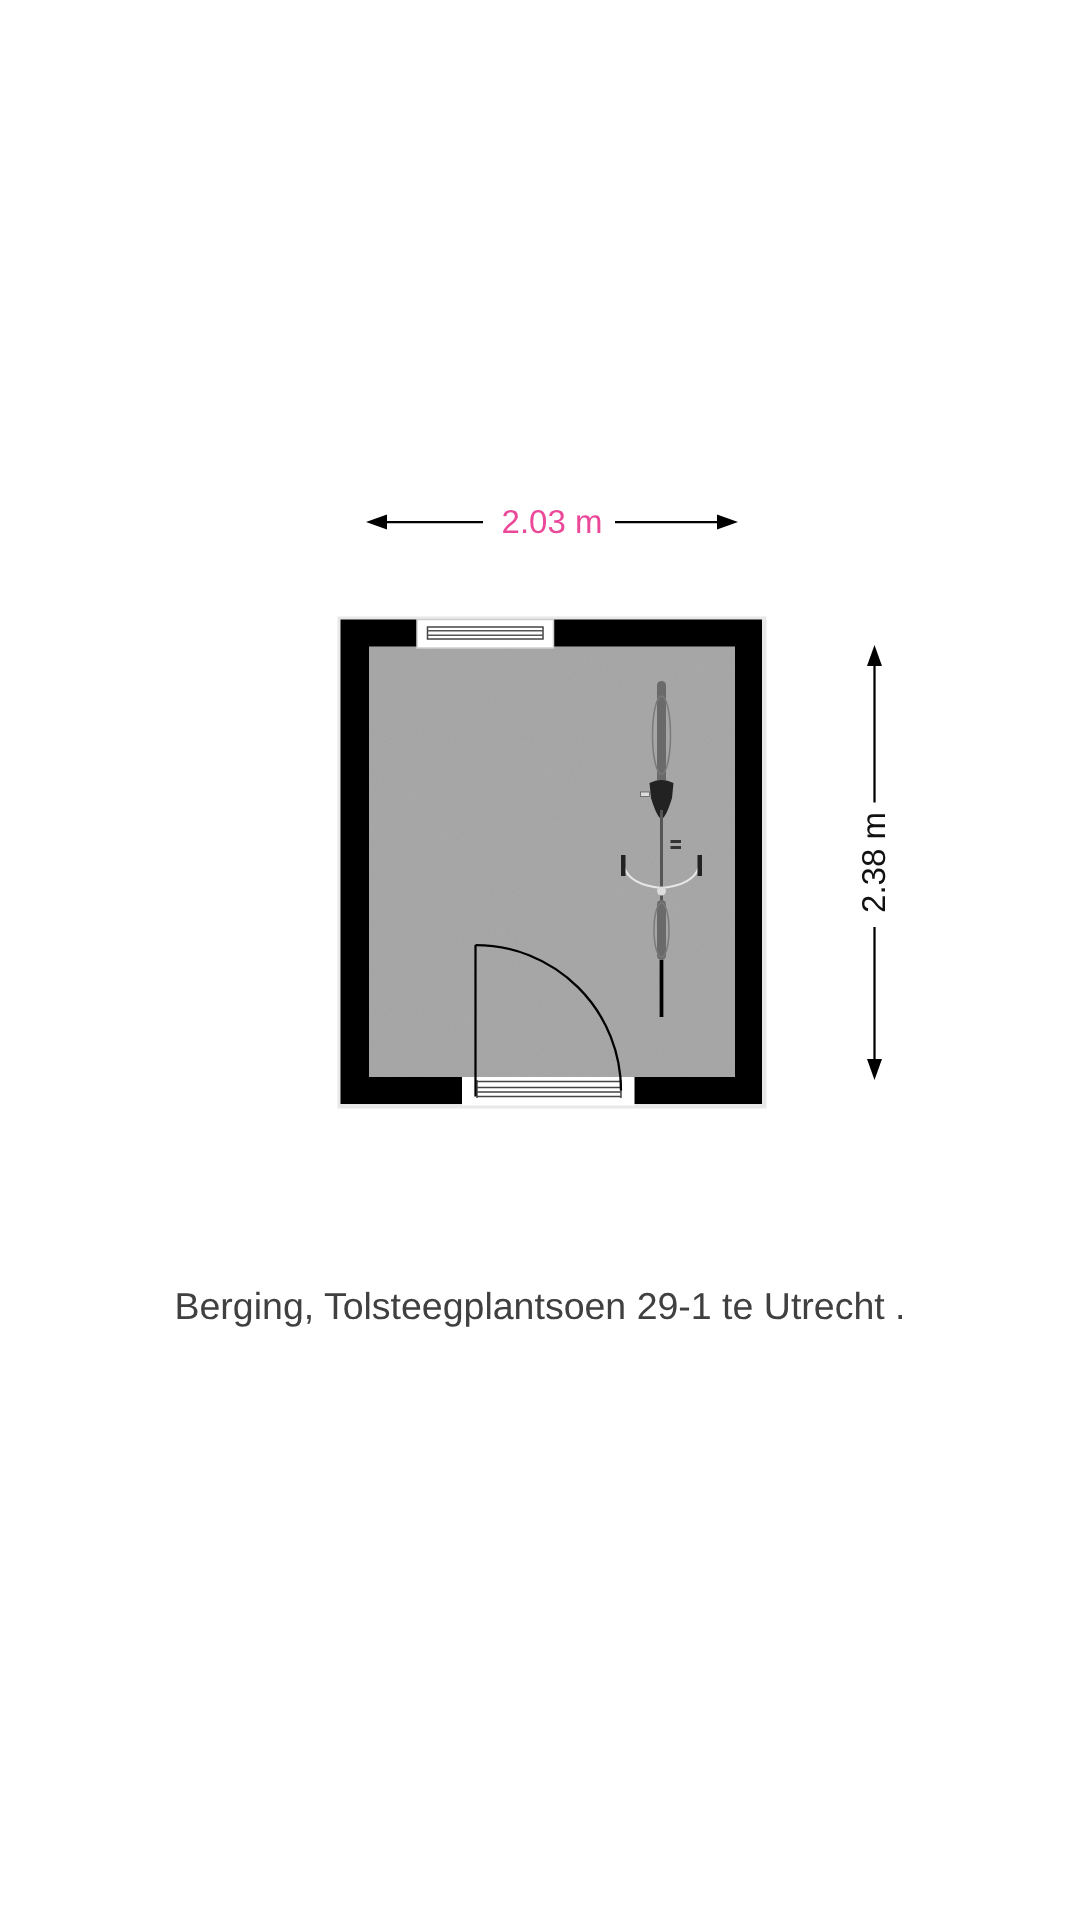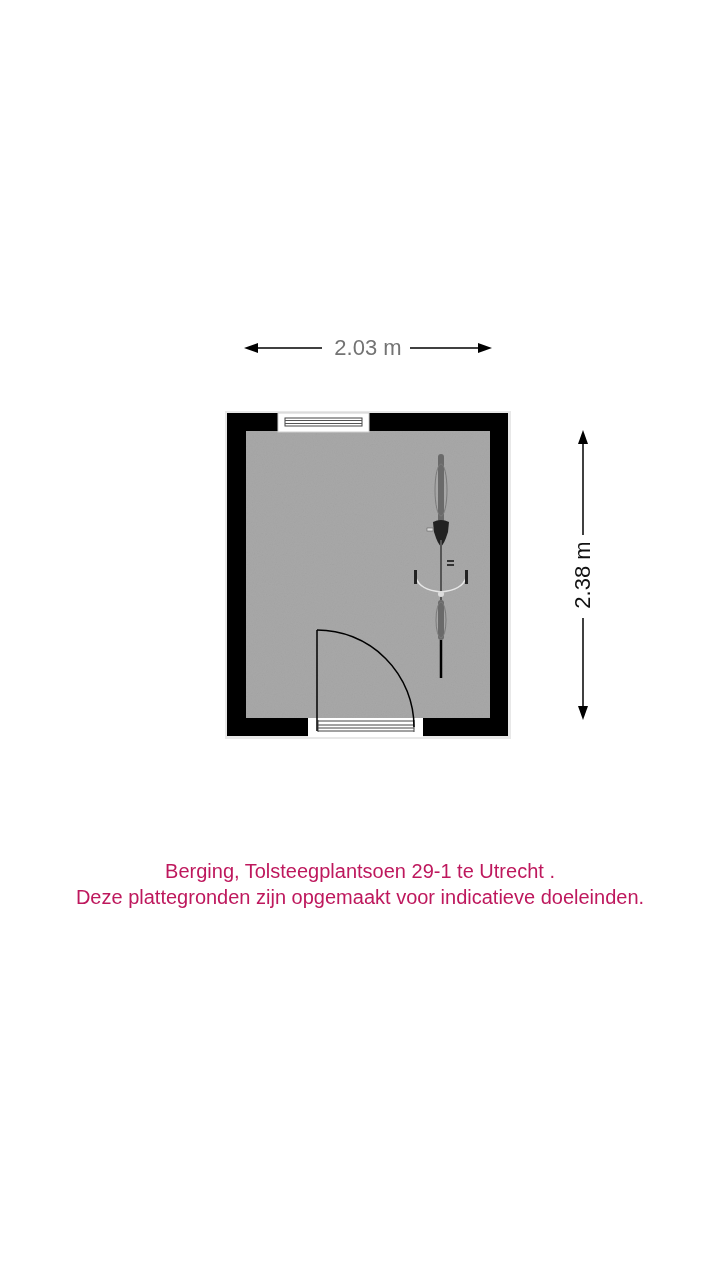--- a/index.html
+++ b/index.html
@@ -1,22 +1,22 @@
 <!DOCTYPE html>
 <html><head>
   <meta charset="utf-8">
   <style>
     html, body { margin: 0; padding: 0; background: #ffffff; }
     body { width: 720px; height: 1280px; position: relative; overflow: hidden; font-family: "Liberation Sans", sans-serif; }
     .dim-h { position: absolute; left: 244px; top: 334px; width: 248px; height: 28px; }
-    .dim-h .label { position: absolute; left: 0; right: 0; top: 0; text-align: center; font-size: 22px; color: #737373; line-height: 28px; }
+    .dim-h .label { position: absolute; left: 0; right: 0; top: 0; text-align: center; font-size: 22px; color: #ec4899; line-height: 28px; }
     .dim-v { position: absolute; left: 566px; top: 430px; width: 34px; height: 290px; }
     .dim-v .label { position: absolute; left: 50%; top: 50%; transform: translate(-50%,-50%) rotate(-90deg); font-size: 22px; color: #111; white-space: nowrap; }
     .plan { position: absolute; left: 0; top: 0; width: 720px; height: 800px; }
-    .caption { position: absolute; left: 0; right: 0; top: 858px; text-align: center; font-size: 20px; line-height: 26px; color: #be185d; }
+    .caption { position: absolute; left: 0; right: 0; top: 858px; text-align: center; font-size: 25px; line-height: 26px; color: #404040; }
     .caption div { white-space: nowrap; }
   </style>
 </head>
 <body>
 
 <div class="dim-h">
   <svg width="248" height="28" style="position:absolute;left:0;top:0">
     <line x1="4" y1="14" x2="78" y2="14" stroke="#000" stroke-width="1.5"></line>
     <polygon points="0,14 14,9 14,19" fill="#000"></polygon>
     <line x1="166" y1="14" x2="244" y2="14" stroke="#000" stroke-width="1.5"></line>
@@ -94,14 +94,13 @@
     <circle cx="441" cy="594" r="3" fill="#ddd"></circle>
 
     <rect x="438" y="600" width="6" height="40" rx="3" fill="#6a6a6a"></rect>
     <ellipse cx="441" cy="620" rx="5" ry="18" fill="none" stroke="#7a7a7a" stroke-width="1"></ellipse>
     <line x1="441" y1="640" x2="441" y2="678" stroke="#000" stroke-width="2.5"></line>
   </g>
 </svg>
 
 <div class="caption">
   <div>Berging, Tolsteegplantsoen 29-1 te Utrecht .</div>
-  <div>Deze plattegronden zijn opgemaakt voor indicatieve doeleinden.</div>
 </div>
 
 </body></html>

